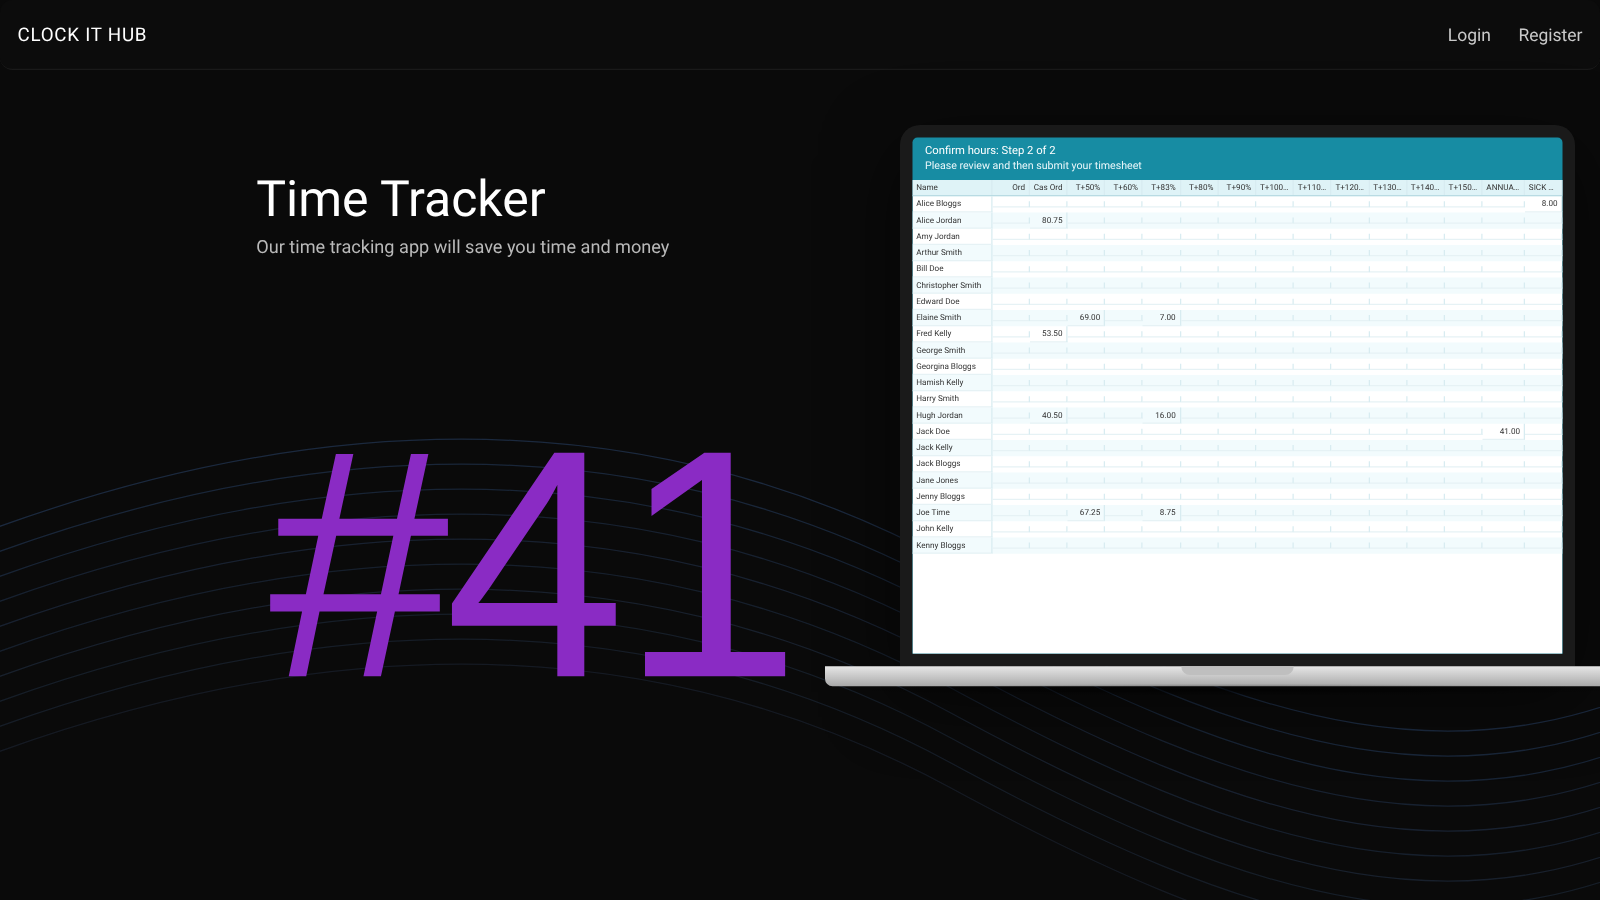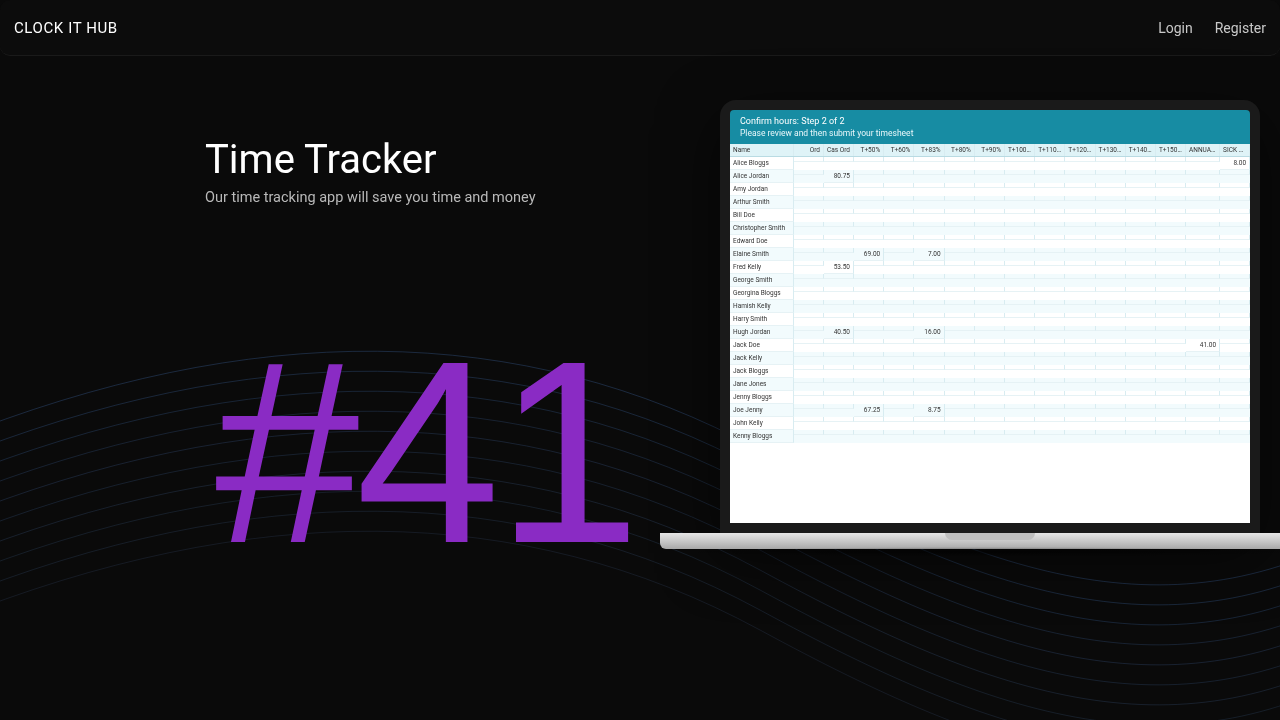--- a/index.html
+++ b/index.html
@@ -73,21 +73,21 @@
     border-radius: 4px 4px 0 0;
     overflow: hidden;
     display: flex; flex-direction: column;
   }
   .screen-head { padding: 6px 10px 2px; color: #fff; font-size: 9px; }
   .screen-sub  { padding: 0 10px 6px; color: #e9f7fa; font-size: 8.5px; }
   .sheet {
     flex: 1; background: #ffffff; color: #333; font-size: 6.5px;
     display: flex; flex-direction: column;
   }
-  .sheet-head, .sheet-row { display: flex; align-items: flex-start; }
+  .sheet-head, .sheet-row { display: flex; align-items: center; }
   .sheet-head { background: #dff3f7; border-bottom: 1px solid #b9dbe3; }
   .cell { padding: 2px 3px; border-right: 1px solid #d8ecf1; white-space: nowrap; overflow: hidden; text-overflow: ellipsis; }
   .c-name { width: 64px; }
   .c-std  { width: 30px; text-align: right; }
   .c-h    { flex: 1; text-align: right; min-width: 24px; }
   .c-ann  { width: 34px; text-align: right; }
   .c-sick { width: 30px; text-align: right; }
   .sheet-row:nth-child(even) { background: #f2fbfd; }
   .sheet-row .cell { border-bottom: 1px solid #e6f2f5; }
   .base {
@@ -519,21 +519,21 @@
               <div class="cell c-h"></div>
               <div class="cell c-h"></div>
               <div class="cell c-h"></div>
               <div class="cell c-h"></div>
               <div class="cell c-h"></div>
               <div class="cell c-h"></div>
               <div class="cell c-ann"></div>
               <div class="cell c-sick"></div>
             </div>
             <div class="sheet-row">
-              <div class="cell c-name">Joe Jenny</div>
+              <div class="cell c-name">Joe Time</div>
               <div class="cell c-std"></div>
               <div class="cell c-std"></div>
               <div class="cell c-h">67.25</div>
               <div class="cell c-h"></div>
               <div class="cell c-h">8.75</div>
               <div class="cell c-h"></div>
               <div class="cell c-h"></div>
               <div class="cell c-h"></div>
               <div class="cell c-h"></div>
               <div class="cell c-h"></div>

